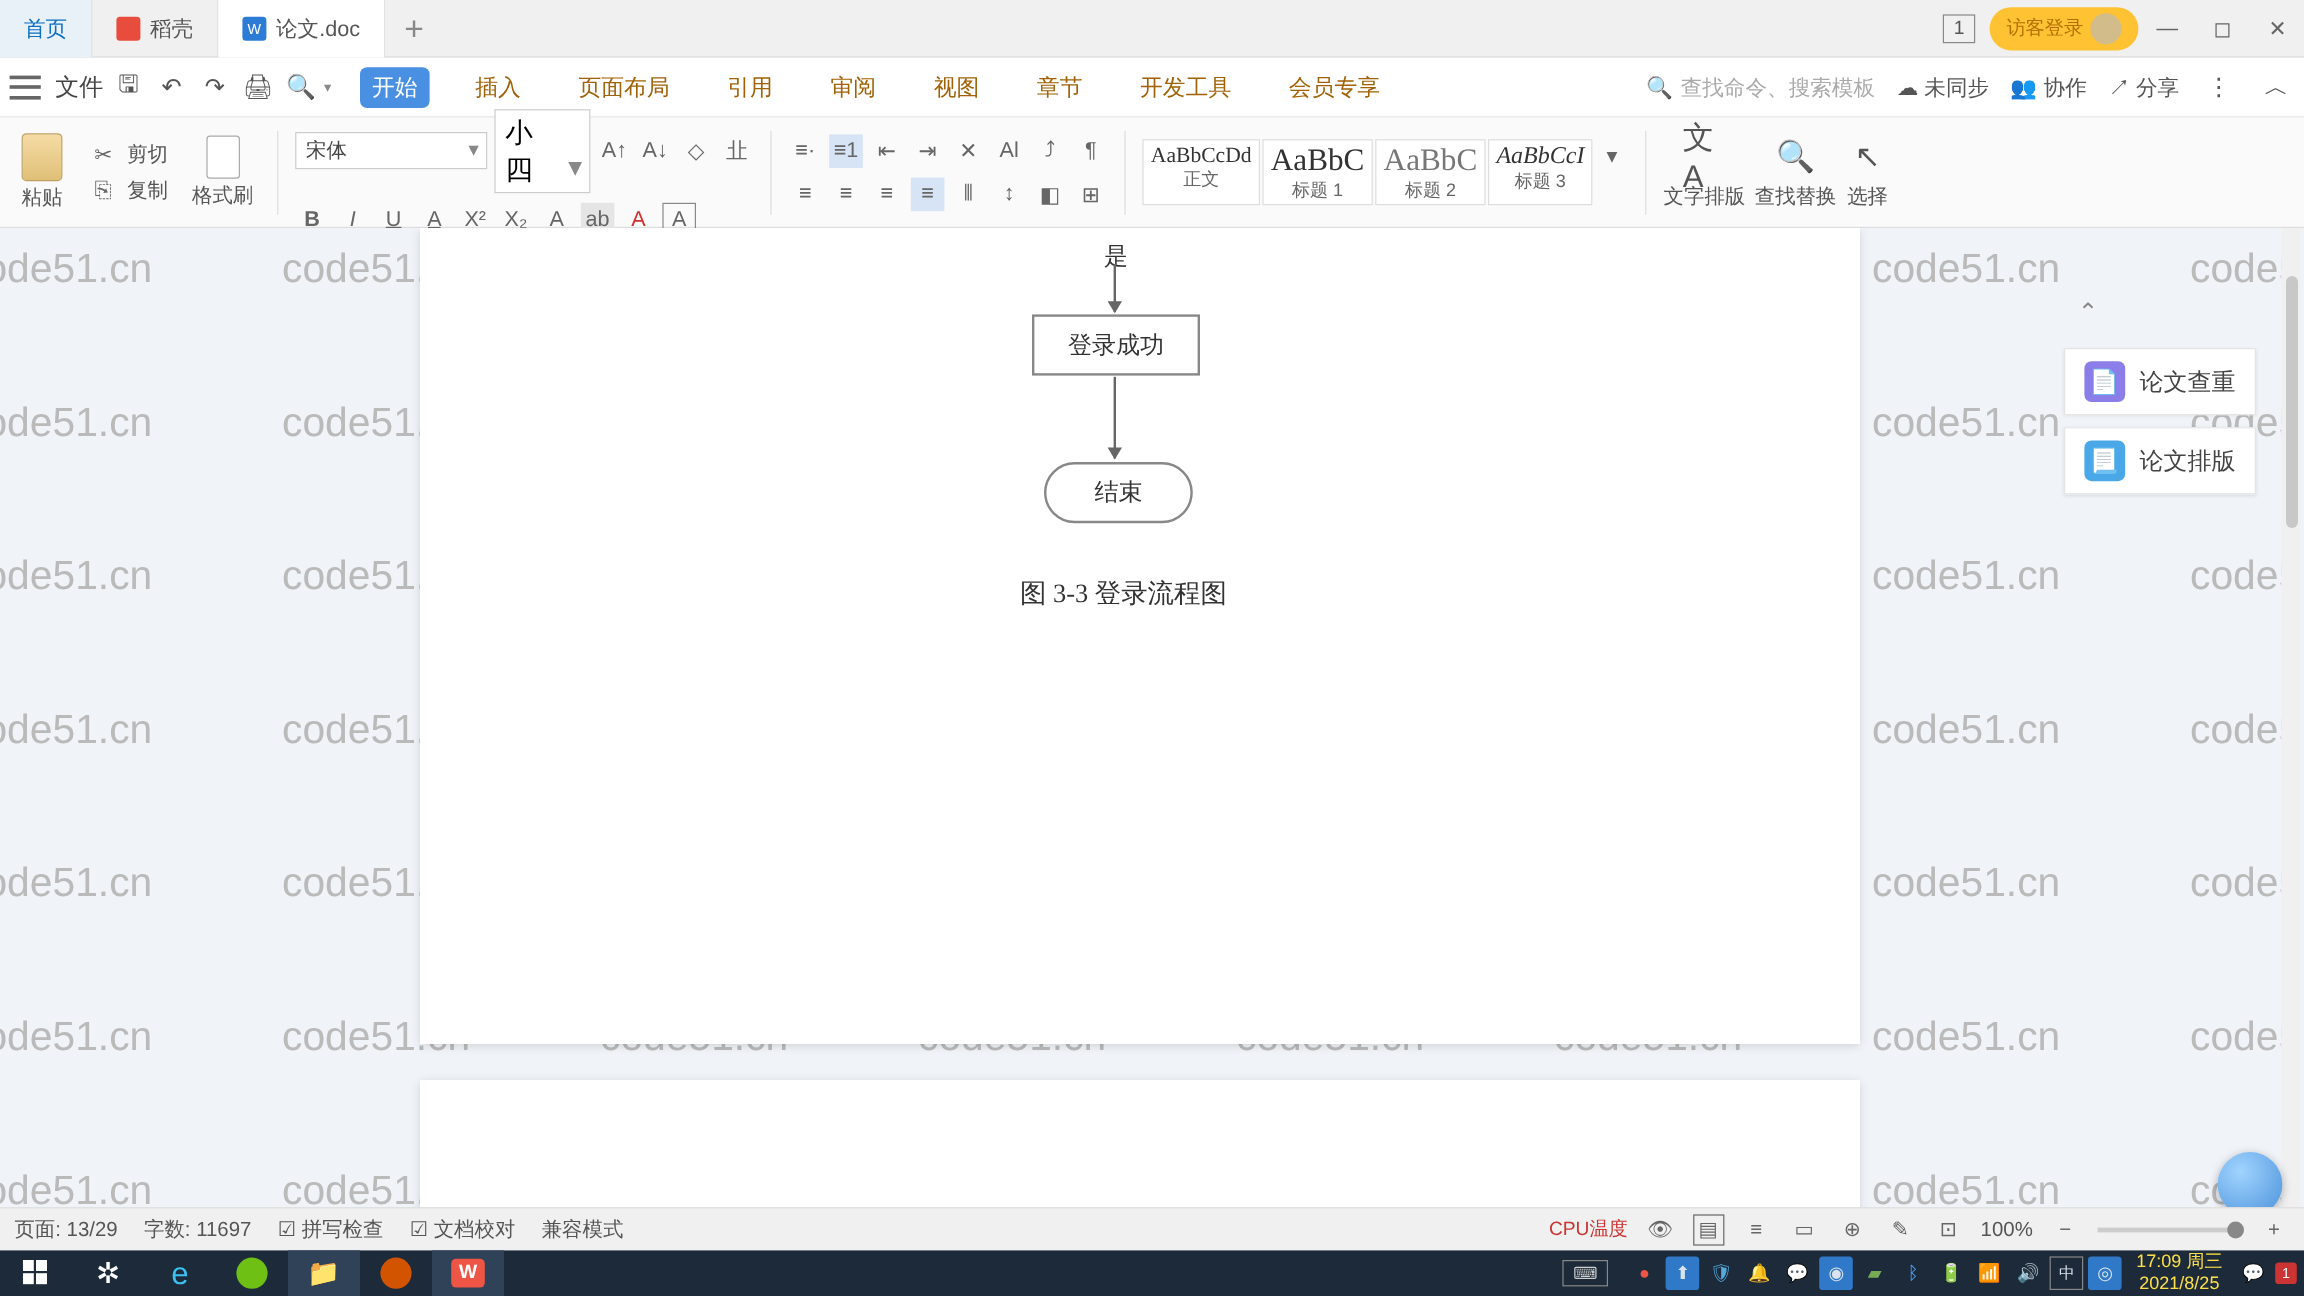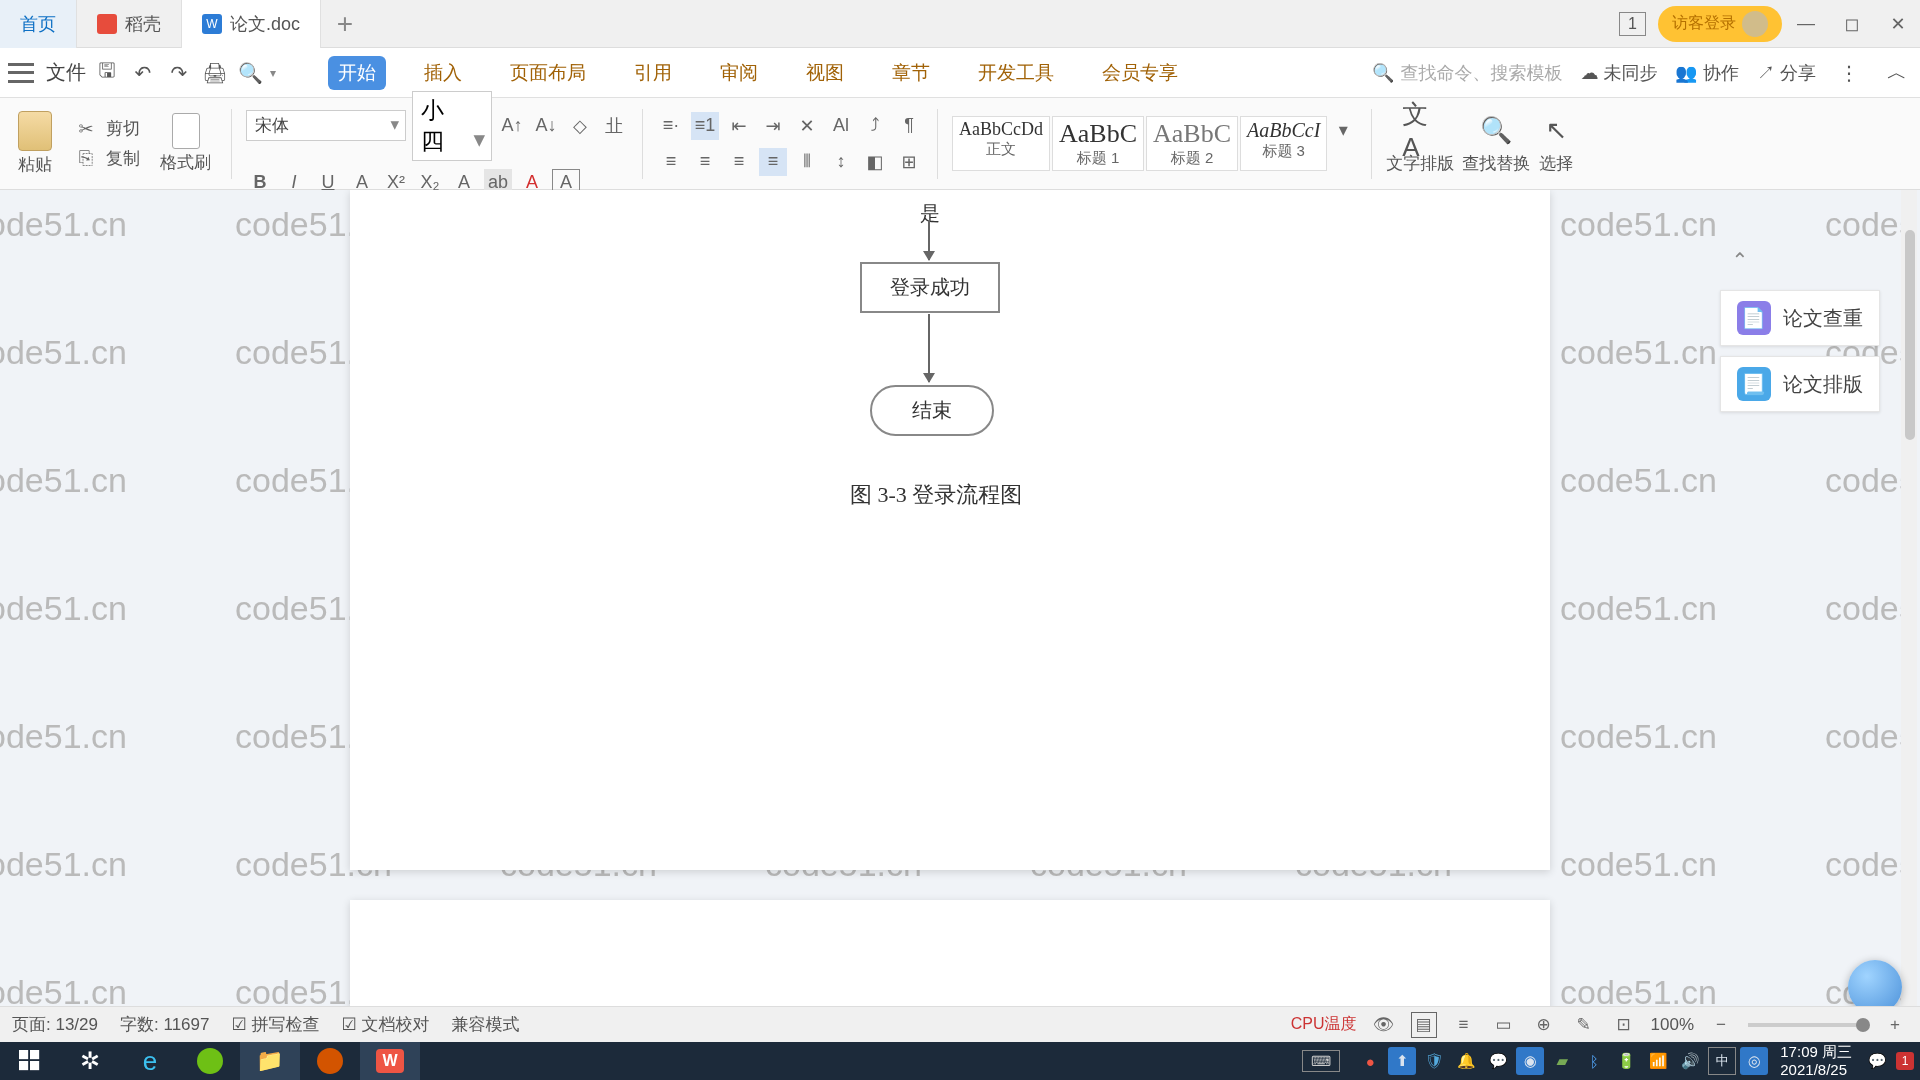--- a/index.html
+++ b/index.html
@@ -19,21 +19,21 @@
 .winbtn{width:44px;height:40px;display:flex;align-items:center;justify-content:center;color:#666;font-size:18px;cursor:pointer;}
 .menubar{height:50px;display:flex;align-items:center;padding:0 8px;gap:4px;border-bottom:1px solid #e0e0e0;}
 .mb-left{display:flex;align-items:center;gap:6px;}
 .hamb{width:26px;height:20px;display:flex;flex-direction:column;justify-content:space-between;}
 .hamb span{height:3px;background:#666;}
 .mb-file{font-size:20px;color:#444;margin-left:6px;}
 .mb-icon{width:30px;height:30px;display:flex;align-items:center;justify-content:center;color:#555;font-size:20px;border-radius:4px;cursor:pointer;}
 .mb-arrow{color:#888;font-size:12px;margin-left:-2px;}
 .menutabs{display:flex;gap:28px;margin-left:20px;}
 .menutab{font-size:19px;color:#a16207;padding:4px 10px;cursor:pointer;}
-.menutab.active{background:#4a90e2;color:#fff;border-radius:6px;margin-left:28px;}
+.menutab.active{background:#4a90e2;color:#fff;border-radius:6px;}
 .mb-right{margin-left:auto;display:flex;align-items:center;gap:18px;font-size:18px;color:#555;}
 .searchcmd{color:#aaa;display:flex;align-items:center;gap:6px;}
 .ribbon{height:92px;border-bottom:1px solid #ddd;display:flex;align-items:center;padding:0 12px;gap:8px;background:#fafafa;}
 .rgroup{display:flex;flex-direction:column;align-items:center;gap:2px;padding:0 6px;}
 .rgroup-row{display:flex;align-items:center;gap:6px;}
 .rlbl{font-size:17px;color:#555;}
 .ricon{width:28px;height:28px;display:flex;align-items:center;justify-content:center;color:#666;font-size:18px;border:0;cursor:pointer;}
 .paste-ico{width:34px;height:40px;background:linear-gradient(#f5dba5,#e0c077);border-radius:4px;border:1px solid #c0a060;}
 .brush-ico{width:28px;height:36px;background:#fff;border:1px solid #aaa;border-radius:3px;}
 .sep{width:1px;height:70px;background:#ddd;margin:0 6px;}
@@ -71,21 +71,21 @@
 .sb-right{margin-left:auto;display:flex;align-items:center;gap:14px;}
 .sb-ico{width:26px;height:26px;display:flex;align-items:center;justify-content:center;color:#666;cursor:pointer;}
 .zoom-slider{width:120px;height:4px;background:#ccc;position:relative;}
 .zoom-slider .knob{position:absolute;top:-5px;right:-2px;width:14px;height:14px;border-radius:50%;background:#888;}
 .taskbar{position:absolute;bottom:0;left:0;right:0;height:38px;background:#1c2a3a;display:flex;align-items:center;}
 .tb-btn{width:60px;height:38px;display:flex;align-items:center;justify-content:center;cursor:pointer;}
 .tb-btn.active{background:#2f4258;}
 .tb-right{margin-left:auto;display:flex;align-items:center;gap:4px;padding-right:6px;}
 .tray{width:28px;height:28px;display:flex;align-items:center;justify-content:center;color:#dbe4ee;font-size:15px;}
 .tray.box{background:#3078c8;border-radius:3px;}
-.clock{color:#ffffff;font-size:15px;line-height:1.2;margin:14px 8px;}
+.clock{color:#fde047;font-size:15px;text-align:center;line-height:1.2;margin:14px 8px;}
 .float-blue{position:absolute;right:18px;bottom:66px;width:54px;height:54px;border-radius:50%;background:radial-gradient(circle at 35% 30%,#a0d4ff,#4a90d9);box-shadow:0 2px 8px rgba(0,0,0,0.3);cursor:pointer;}
 </style>
 </head>
 <body>
 
 <div class="titlebar">
   <div class="tab home">首页</div>
   <div class="tab">
       <span class="ticon red"></span>
       <span>稻壳</span>

